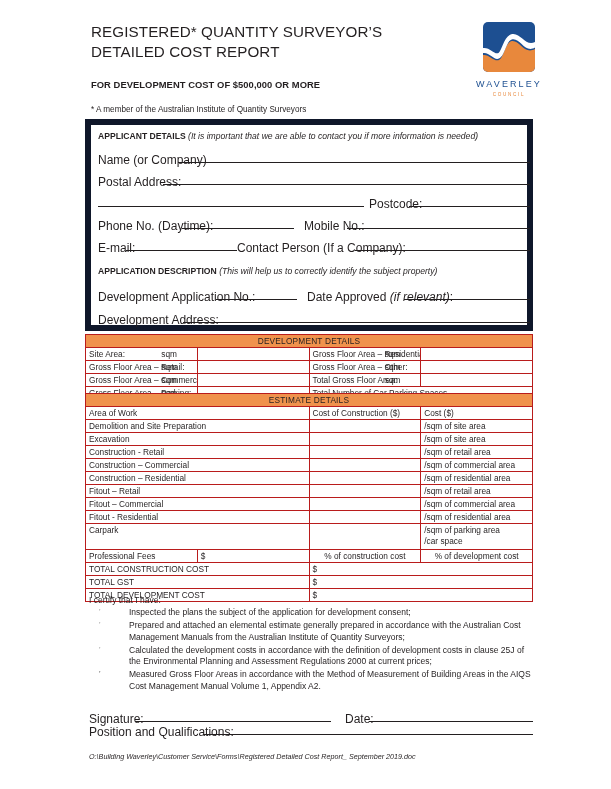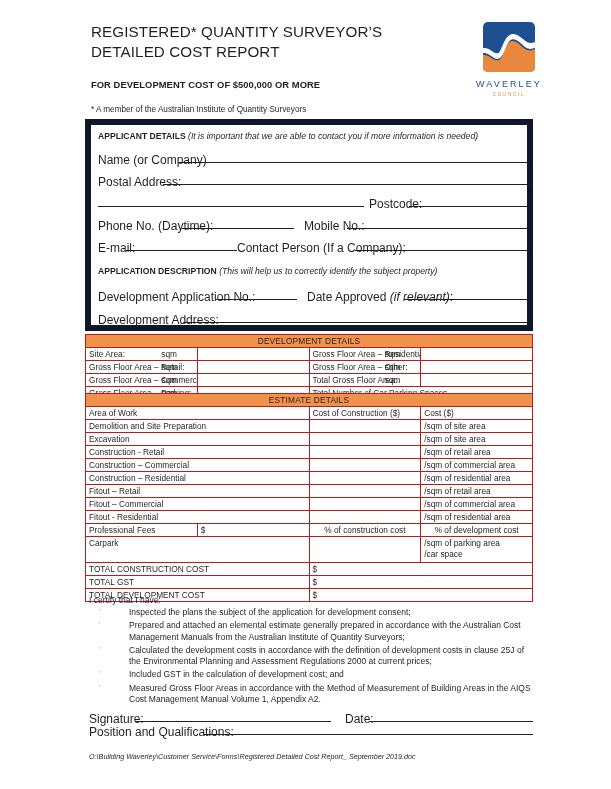--- a/index.html
+++ b/index.html
@@ -272,36 +272,36 @@
         <td colspan="2">Fitout – Commercial</td>
         <td></td>
         <td>/sqm of commercial area</td>
       </tr>
       <tr>
         <td colspan="2">Fitout - Residential</td>
         <td></td>
         <td>/sqm of residential area</td>
       </tr>
       <tr>
-        <td style="width:72px;">Professional Fees</td>
-        <td style="width:73px;">$</td>
-        <td class="ctr">% of construction cost</td>
-        <td class="ctr">% of development cost</td>
-      </tr>
-
-      <tr>
         <td colspan="2" class="two-line">Carpark</td>
         <td class="two-line"></td>
         <td class="two-line">
           <div>/sqm of parking area</div>
           <div>/car space</div>
         </td>
       </tr>
 
       <tr>
+        <td style="width:72px;">Professional Fees</td>
+        <td style="width:73px;">$</td>
+        <td class="ctr">% of construction cost</td>
+        <td class="ctr">% of development cost</td>
+      </tr>
+
+      <tr>
         <td colspan="2" class="b">TOTAL CONSTRUCTION COST</td>
         <td colspan="2">$</td>
       </tr>
       <tr>
         <td colspan="2" class="b">TOTAL GST</td>
         <td colspan="2">$</td>
       </tr>
       <tr>
         <td colspan="2" class="b">TOTAL DEVELOPMENT COST</td>
         <td colspan="2" class="b">$</td>
@@ -319,21 +319,20 @@
       <li>
         <span class="bullet">’</span>
         <span>Prepared and attached an elemental estimate generally prepared in accordance with the Australian Cost Management Manuals from the Australian Institute of Quantity Surveyors;</span>
       </li>
       <li>
         <span class="bullet">’</span>
         <span>Calculated the development costs in accordance with the definition of development costs in clause 25J of the Environmental Planning and Assessment Regulations 2000 at current prices;</span>
       </li>
       <li>
         <span class="bullet">’</span>
-        <span>Included GST in the calculation of development cost; and</span>
       </li>
       <li>
         <span class="bullet">’</span>
         <span>Measured Gross Floor Areas in accordance with the Method of Measurement of Building Areas in the AIQS Cost Management Manual Volume 1, Appendix A2.</span>
       </li>
     </ul>
   </div>
 
   <div class="sig">
     <div class="fld" style="left:0;top:0;">Signature:</div>

